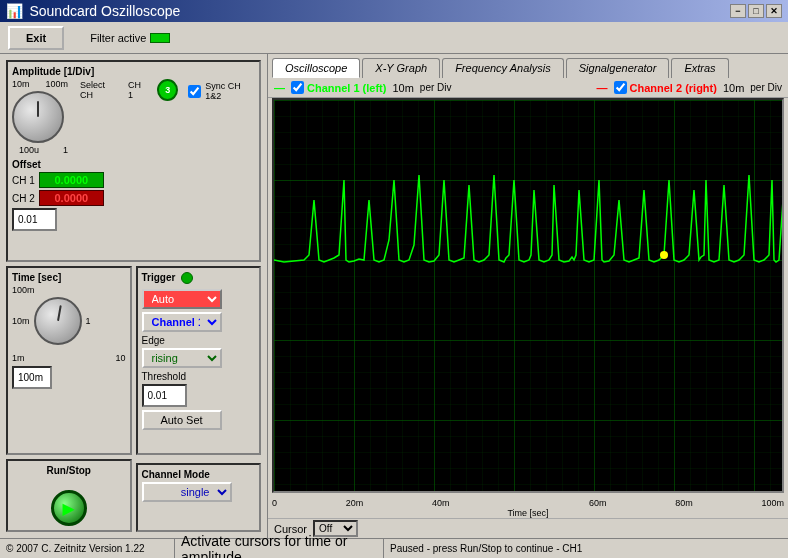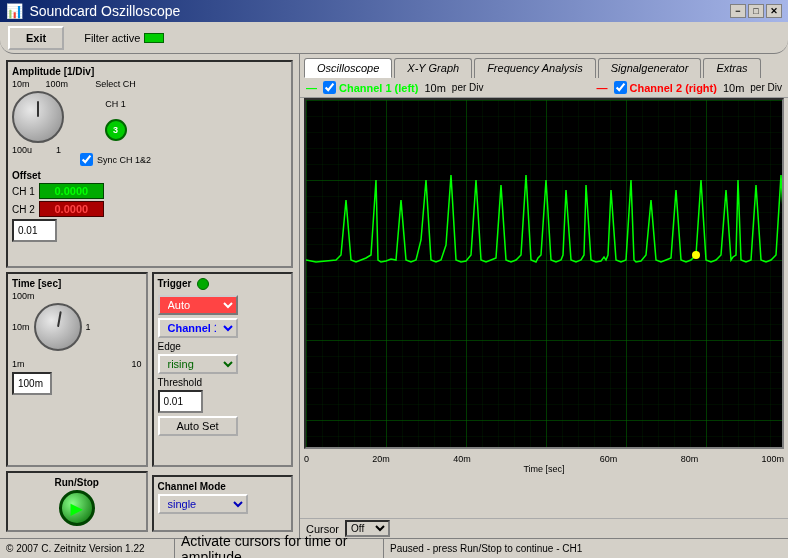--- a/index.html
+++ b/index.html
@@ -43,24 +43,23 @@
     .main-container {
       display: flex;
       flex-direction: column;
       height: calc(558px - 22px);
     }
     .top-bar {
       background: #d4d0c8;
       padding: 4px 8px;
       display: flex;
       align-items: center;
-      gap: 20px;
+      gap: 26px;
       height: 32px;
       border-bottom: 1px solid #808080;
-      border-radius: 14px;
     }
     .exit-btn {
       background: #d4d0c8;
       border: 2px outset #ffffff;
       padding: 2px 16px;
       font-size: 11px;
       font-weight: bold;
       cursor: pointer;
       height: 24px;
     }
@@ -73,21 +72,21 @@
       width: 20px;
       height: 10px;
       background: #00cc00;
       border: 1px solid #006600;
     }
     .content-area {
       display: flex;
       flex: 1;
     }
     .left-panel {
-      width: 300px;
+      width: 268px;
       background: #d4d0c8;
       border-right: 1px solid #808080;
       padding: 6px;
       display: flex;
       flex-direction: column;
       gap: 4px;
     }
     .right-panel {
       flex: 1;
       display: flex;
@@ -166,21 +165,21 @@
     }
     .knob-indicator {
       width: 2px;
       height: 16px;
       background: #333;
       border-radius: 1px;
       transform: translateY(-6px);
     }
     .select-ch-area {
       display: flex;
-      flex-direction: column;
+      flex-direction: row;
       align-items: center;
       gap: 10px;
       margin-left: 8px;
     }
     .select-ch-label { font-size: 9px; }
     .ch1-badge {
       background: #00cc00;
       border-radius: 50%;
       width: 22px;
       height: 22px;
@@ -300,20 +299,21 @@
       color: #00ff00;
     }
     .mode-dropdown {
       background: #d4d0c8;
       border: 2px outset #ffffff;
       padding: 1px 4px;
       font-size: 11px;
       cursor: pointer;
       width: 90px;
       color: #0000bb;
+      text-align: right;
     }
     
     .status-bar {
       height: 20px;
       background: #d4d0c8;
       border-top: 1px solid #808080;
       display: flex;
       align-items: center;
     }
     .status-copyright {
@@ -361,41 +361,41 @@
       background: #d4d0c8;
     }
     .runstop-panel {
       flex: 1;
       border: 2px inset #808080;
       padding: 4px;
       background: #d4d0c8;
       display: flex;
       flex-direction: column;
       align-items: center;
+      gap: 12px;
     }
     .channel-mode-panel {
       border: 2px inset #808080;
       padding: 4px;
       background: #d4d0c8;
       margin-top: 4px;
     }
     .scope-wrapper {
       display: flex;
       flex-direction: column;
       flex: 1;
     }
     .cursor-bar {
       display: flex;
       align-items: center;
       padding: 0 6px;
       background: #d4d0c8;
       height: 20px;
       border-top: 1px solid #aaa;
       gap: 6px;
-      margin-top: 44px;
     }
   </style>
 </head>
 <body>
 
 <div class="title-bar">
   <div style="display:flex;align-items:center;gap:6px;">
     <span style="font-size:14px;">📊</span>
     <span class="title-bar-text">Soundcard Oszilloscope</span>
   </div>
@@ -424,21 +424,21 @@
         <div class="section-title">Amplitude [1/Div]</div>
         <div style="display:flex; gap:4px; align-items:flex-start;">
           <div style="display:flex;flex-direction:column;">
             <div style="display:flex;gap:16px;font-size:9px;margin-bottom:2px;">
               <span>10m</span>
               <span>100m</span>
             </div>
             <div class="knob" style="width:52px;height:52px;">
               <div class="knob-indicator" style="transform:rotate(0deg) translateY(-8px);"></div>
             </div>
-            <div style="display:flex;gap:24px;font-size:9px;margin-top:2px;">
+            <div style="display:flex;gap:24px;font-size:9px;margin-top:2px;justify-content:flex-end;">
               <span>100u</span>
               <span>1</span>
             </div>
           </div>
           <div class="select-ch-area">
             <span class="select-ch-label">Select CH</span>
             <span style="font-size:9px;">CH 1</span>
             <div class="ch1-badge">3</div>
             <div class="sync-row">
               <input type="checkbox" checked="" style="">

